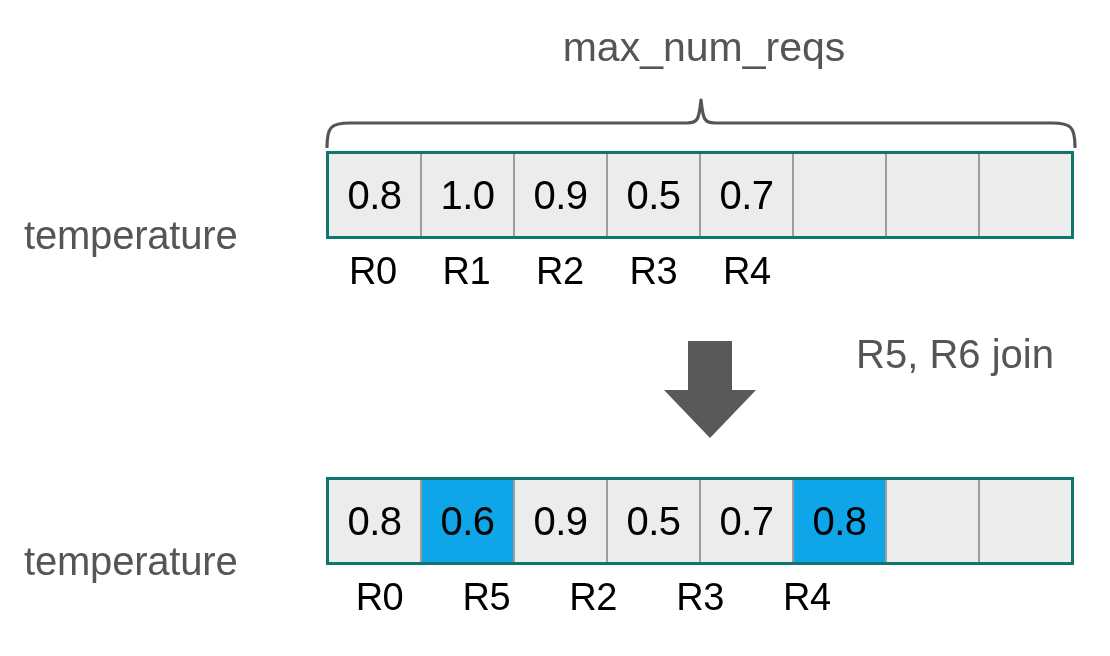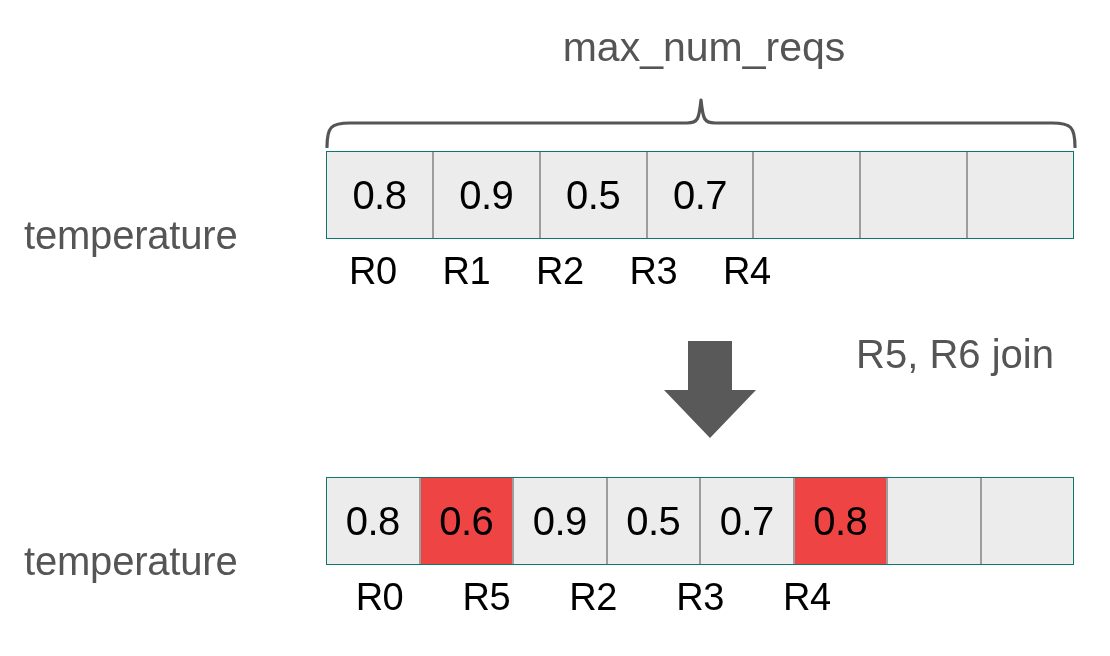--- a/index.html
+++ b/index.html
@@ -57,41 +57,41 @@
   }
 
   
   .table {
     position: absolute;
     left: 326px;
     width: 748px;
     height: 88px;
     display: flex;
     box-sizing: border-box;
-    border: 1px solid #0f766e;
+    border: 3px solid #0f766e;
   }
   #table-top { top: 151px; }
   #table-bottom { top: 477px; }
 
   .cell {
     flex: 1 1 0;
     position: relative;
     box-sizing: border-box;
     border-right: 2px solid #9d9d9d;
     background: #ececec;
     display: flex;
     align-items: center;
     justify-content: center;
     color: #000000;
     font-size: 40px;
     line-height: 1;
     letter-spacing: -0.5px;
   }
   .cell:last-child { border-right: none; }
-  .cell.highlight { background: #ef4444; }
+  .cell.highlight { background: #0ea5e9; }
   .cell .cell-value { display: block; }
 
   
   .tick-row {
     position: absolute;
     left: 326px;
     width: 748px;
     height: 46px;
     display: flex;
   }
@@ -144,20 +144,23 @@
     </svg>
   </div>
 
   <div class="row-label" id="label-temp-top">temperature</div>
 
   <div class="table" id="table-top">
     <div class="cell">
         <span class="cell-value">0.8</span>
       </div>
     <div class="cell">
+        <span class="cell-value">1.0</span>
+      </div>
+    <div class="cell">
         <span class="cell-value">0.9</span>
       </div>
     <div class="cell">
         <span class="cell-value">0.5</span>
       </div>
     <div class="cell">
         <span class="cell-value">0.7</span>
       </div>
     <div class="cell">
         <span class="cell-value"></span>

